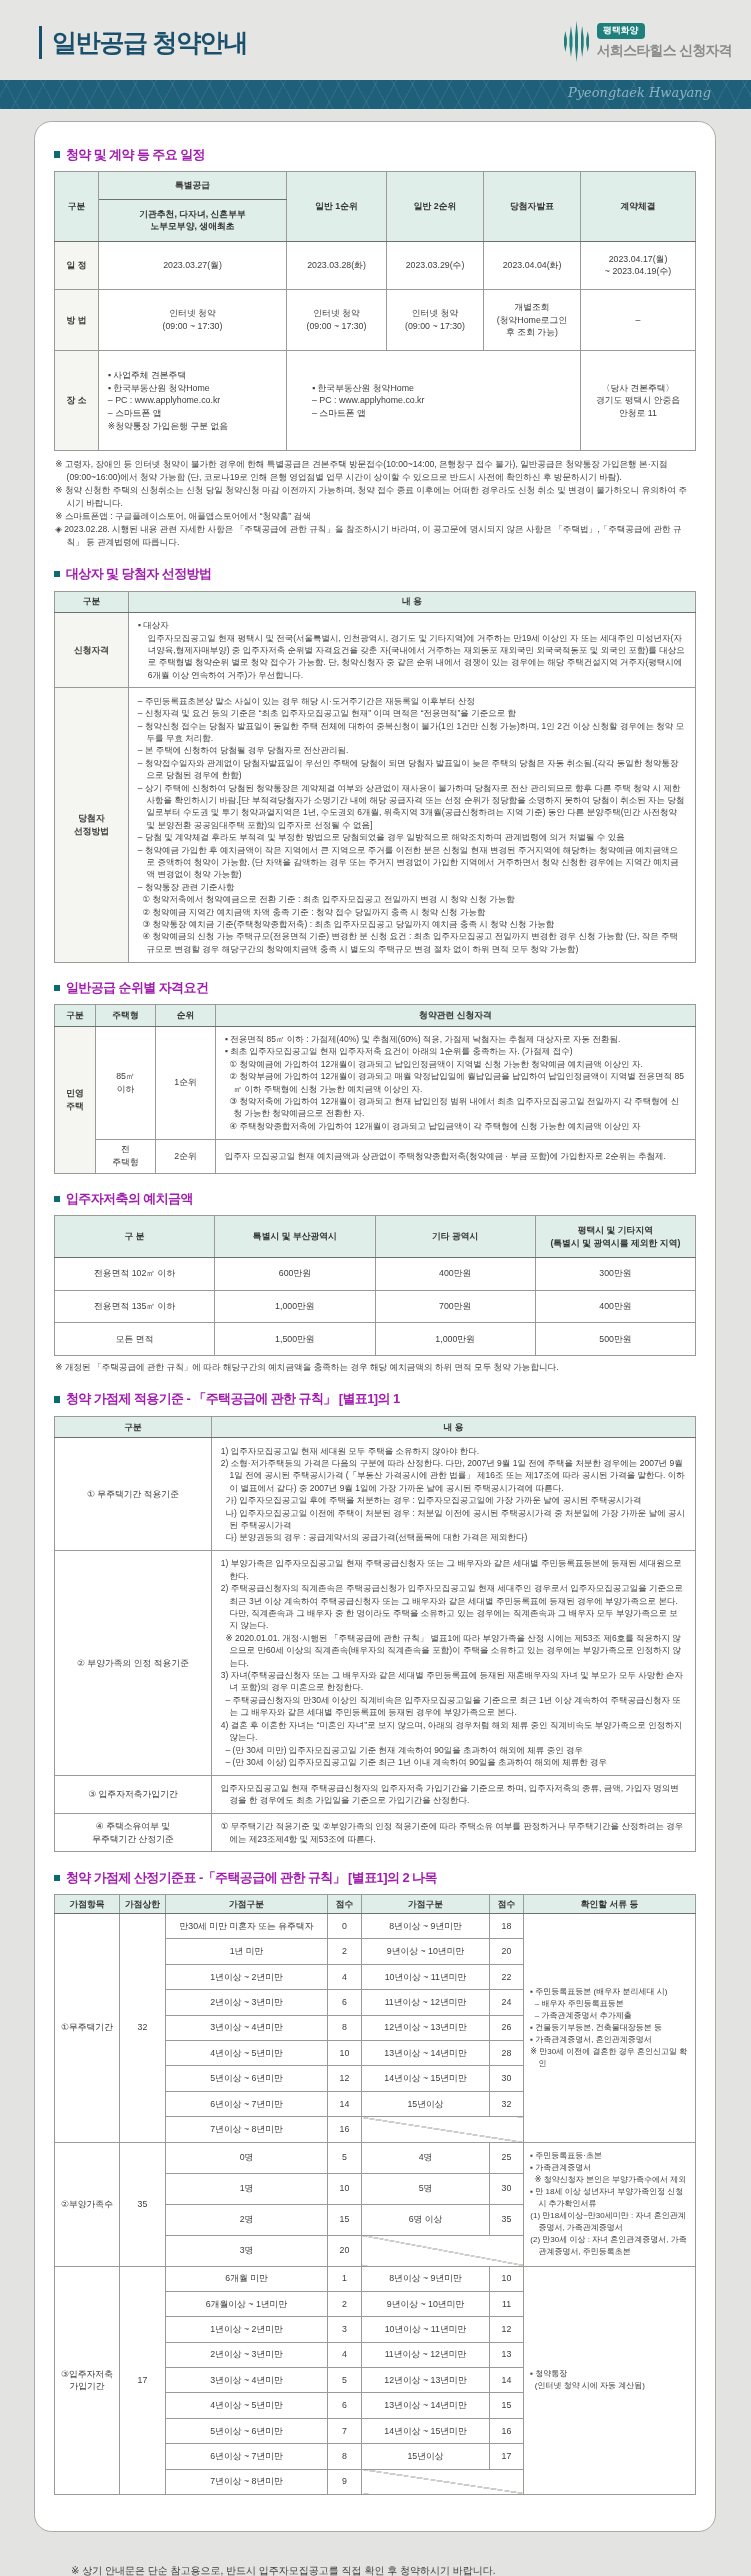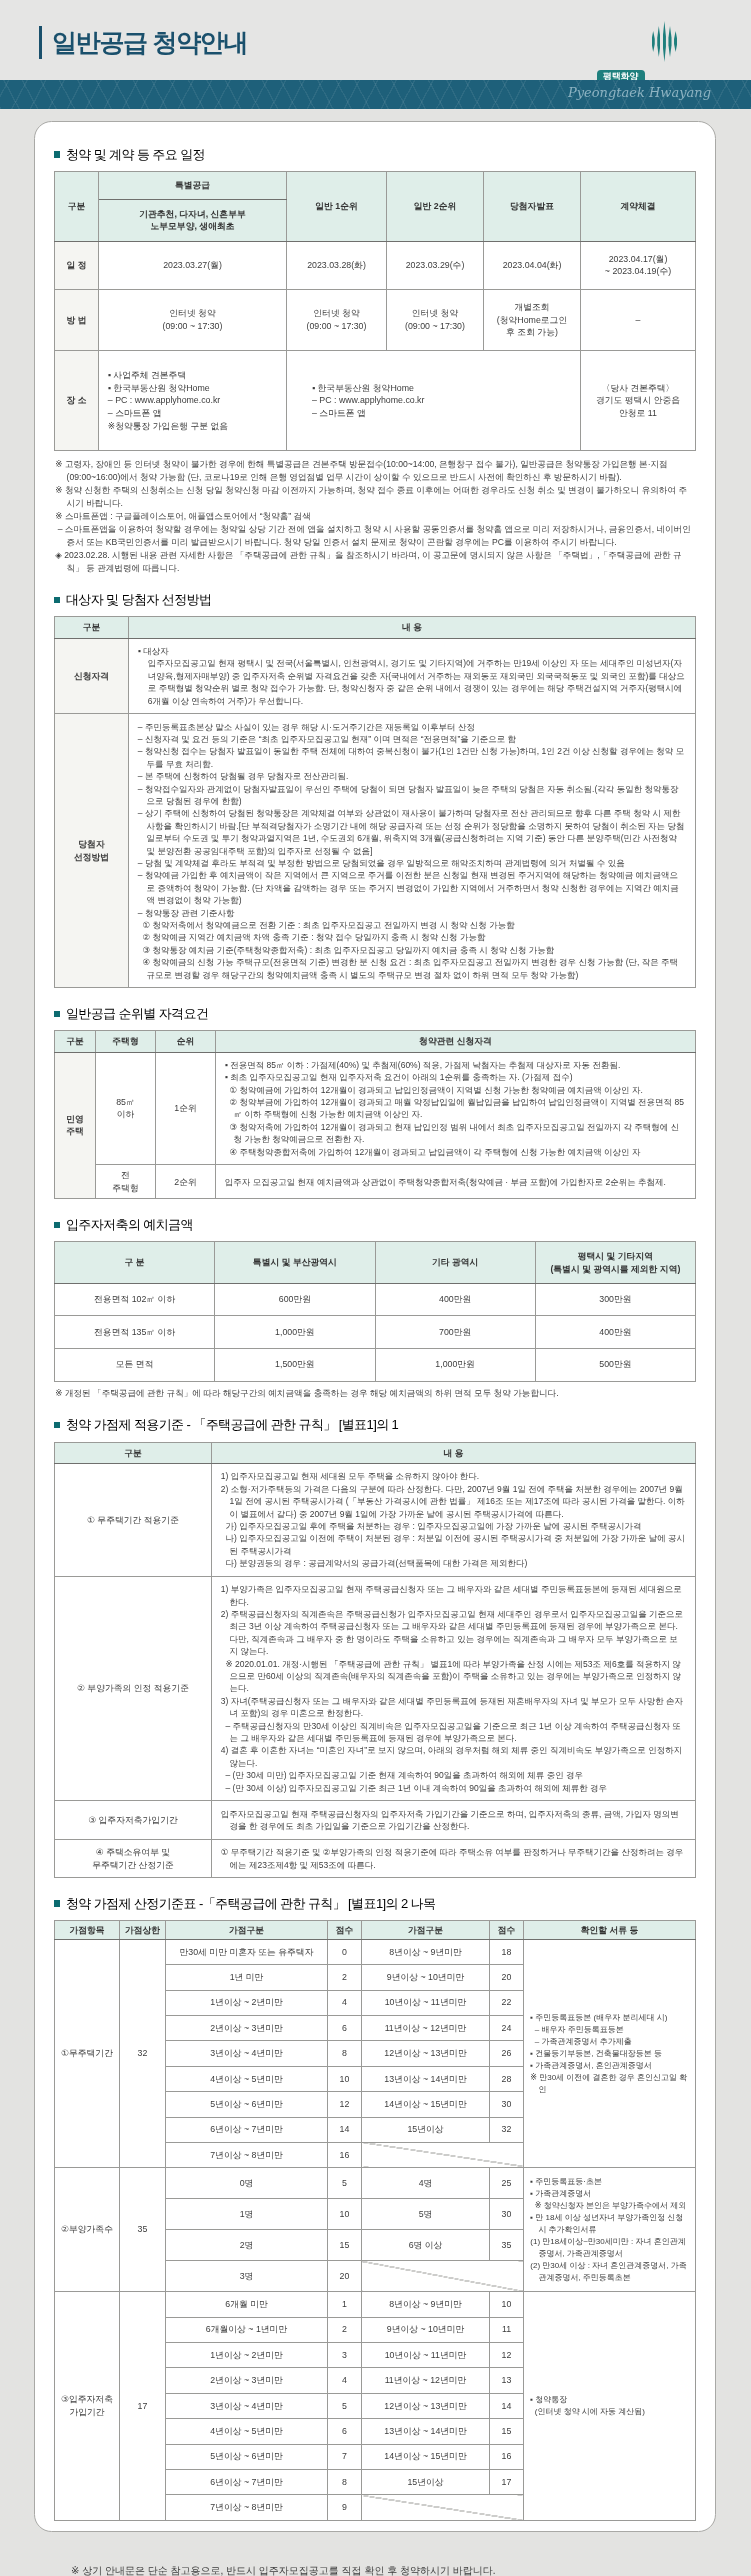--- a/index.html
+++ b/index.html
@@ -3,21 +3,21 @@
 <meta charset="utf-8">
 <style>
   html,body{margin:0;padding:0;background:#e3e3e1;}
   body{width:751px;height:2576px;overflow:hidden;position:relative;
        font-family:"Liberation Sans","DejaVu Sans",sans-serif;color:#3c3c3c;}
 
   
   .top{height:80px;position:relative;background:#e5e5e4;}
   .page-title{position:absolute;left:39px;top:26px;border-left:3.1px solid #1a506c;
               padding-left:10px;font-size:25px;font-weight:bold;color:#1a506c;letter-spacing:-1.3px;}
-  .logo{position:absolute;right:19px;top:21px;display:flex;align-items:center;gap:7.5px;flex-direction:column;}
+  .logo{position:absolute;right:19px;top:21px;display:flex;align-items:center;gap:7.5px;}
   .logo-bars{display:flex;align-items:center;gap:2.5px;height:41px;}
   .lbar{width:3.1px;background:#1e7f7d;clip-path:polygon(50% 0,100% 38%,100% 62%,50% 100%,0 62%,0 38%);}
   .lbar.b1,.lbar.b5{height:21px;} .lbar.b2,.lbar.b4{height:31px;} .lbar.b3{height:41px;}
   .logo-text{display:flex;flex-direction:column;gap:2.5px;}
   .logo-badge{align-self:flex-start;background:#1e7f7d;color:#fff;font-size:8.8px;font-weight:bold;
               padding:1.9px 6.3px;border-radius:3.8px;letter-spacing:0;}
   .logo-name{color:#8a8a88;font-size:13.8px;font-weight:bold;letter-spacing:-0.6px;}
 
   
   .banner{height:29px;background:#1e607a;position:relative;overflow:hidden;}
@@ -25,21 +25,21 @@
      background-image:repeating-linear-gradient(62deg,rgba(255,255,255,.07) 0 1.3px,transparent 1.3px 16.3px),
                       repeating-linear-gradient(-62deg,rgba(255,255,255,.07) 0 1.3px,transparent 1.3px 16.3px);}
   .banner-script{position:absolute;right:40px;top:5px;color:#8db3c2;font-size:13px;
                  font-style:italic;font-family:"DejaVu Serif","Liberation Serif",serif;}
 
   
   .card{position:absolute;left:34px;top:121px;width:682px;height:2411px;box-sizing:border-box;
         background:#fff;border:0.6px solid #a9a9a6;border-radius:17.5px;padding:21px 19px 15px;overflow:hidden;}
 
   .sec{margin:16.3px 0 7.5px;display:flex;align-items:center;gap:5.6px;
-       color:#000000;font-size:13px;font-weight:normal;letter-spacing:-0.6px;text-align:right;}
+       color:#a21caf;font-size:13px;font-weight:bold;letter-spacing:-0.6px;text-align:right;}
   .sec:first-child{margin-top:2.5px;}
   .sec .sq{width:6.3px;height:6.3px;background:#0c6b70;flex:0 0 auto;}
 
   table.tbl{width:100%;border-collapse:collapse;border-top:1.3px solid #4b4b4b;border-bottom:1.3px solid #4b4b4b;}
   .tbl th,.tbl td{border:0.6px solid #9a9a97;font-size:8.8px;padding:3.8px 5px;text-align:center;
                   vertical-align:middle;white-space:pre-line;line-height:1.45;}
   .tbl thead th{background:#dfeee9;font-weight:bold;color:#333;border-bottom:0.6px solid #6f6f6d;}
   .rowhead{background:#f5f5f2;font-weight:bold;}
   td.lefty{text-align:left;padding:6.3px 8.8px;white-space:normal;}
   .ln{white-space:pre-wrap;line-height:1.46;padding-left:8.8px;text-indent:-8.8px;font-size:8.5px;}
@@ -160,21 +160,20 @@
 경기도 평택시 안중읍
 안청로 11</td>
       </tr>
     </tbody>
   </table>
 
   <div class="notes">
       <div class="note-ln">※ 고령자, 장애인 등 인터넷 청약이 불가한 경우에 한해 특별공급은 견본주택 방문접수(10:00~14:00, 은행창구 접수 불가), 일반공급은 청약통장 가입은행 본·지점(09:00~16:00)에서 청약 가능함 (단, 코로나19로 인해 은행 영업점별 업무 시간이 상이할 수 있으므로 반드시 사전에 확인하신 후 방문하시기 바람).</div>
       <div class="note-ln">※ 청약 신청한 주택의 신청취소는 신청 당일 청약신청 마감 이전까지 가능하며, 청약 접수 종료 이후에는 어떠한 경우라도 신청 취소 및 변경이 불가하오니 유의하여 주시기 바랍니다.</div>
       <div class="note-ln">※ 스마트폰앱 : 구글플레이스토어, 애플앱스토어에서 “청약홈” 검색</div>
-      <div class="note-ln"> – 스마트폰앱을 이용하여 청약할 경우에는 청약일 상당 기간 전에 앱을 설치하고 청약 시 사용할 공동인증서를 청약홈 앱으로 미리 저장하시거나, 금융인증서, 네이버인증서 또는 KB국민인증서를 미리 발급받으시기 바랍니다. 청약 당일 인증서 설치 문제로 청약이 곤란할 경우에는 PC를 이용하여 주시기 바랍니다.</div>
       <div class="note-ln">◈ 2023.02.28. 시행된 내용 관련 자세한 사항은 「주택공급에 관한 규칙」을 참조하시기 바라며, 이 공고문에 명시되지 않은 사항은 「주택법」,「주택공급에 관한 규칙」 등 관계법령에 따릅니다.</div>
     </div>
 
   <div class="sec">
     <span class="sq"></span>
     <span>대상자 및 당첨자 선정방법</span>
   </div>
 
   <table class="tbl">
     <colgroup>

